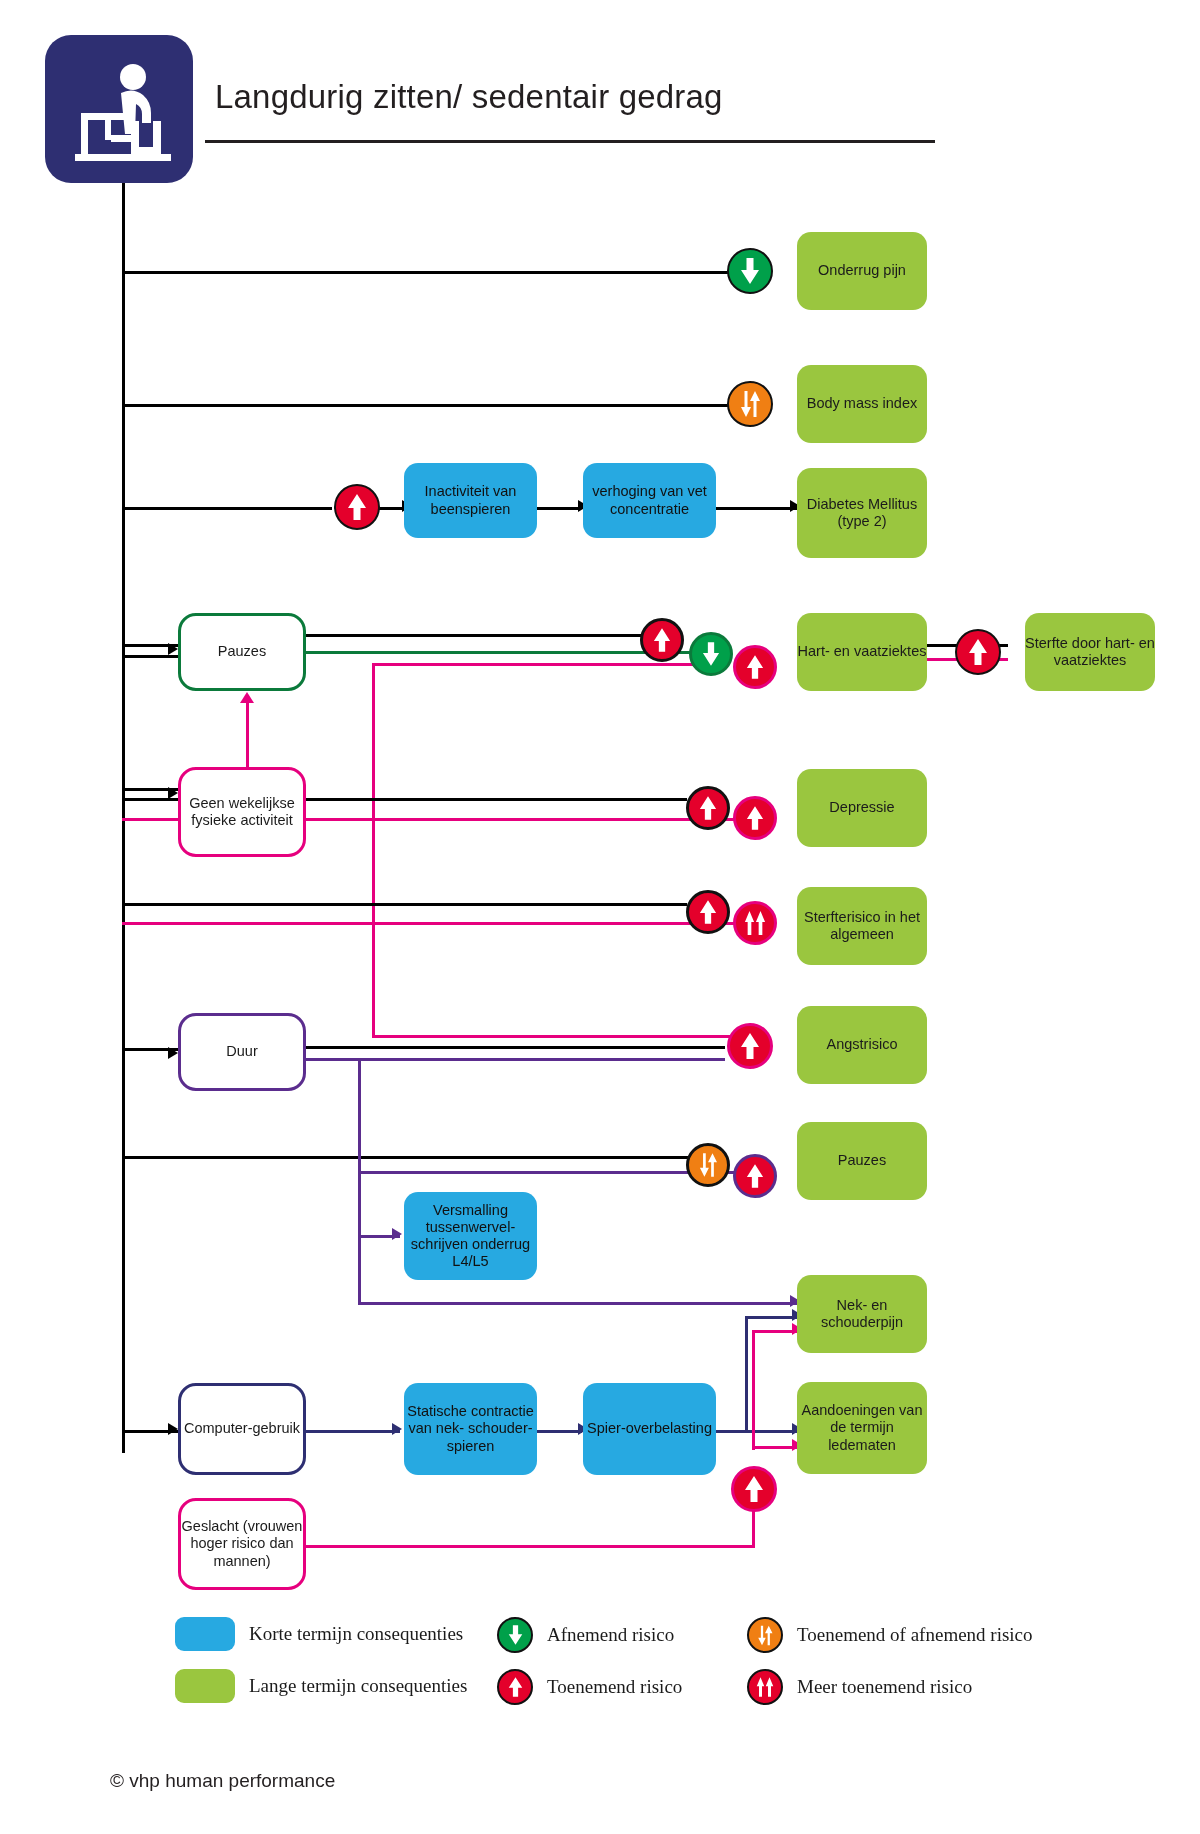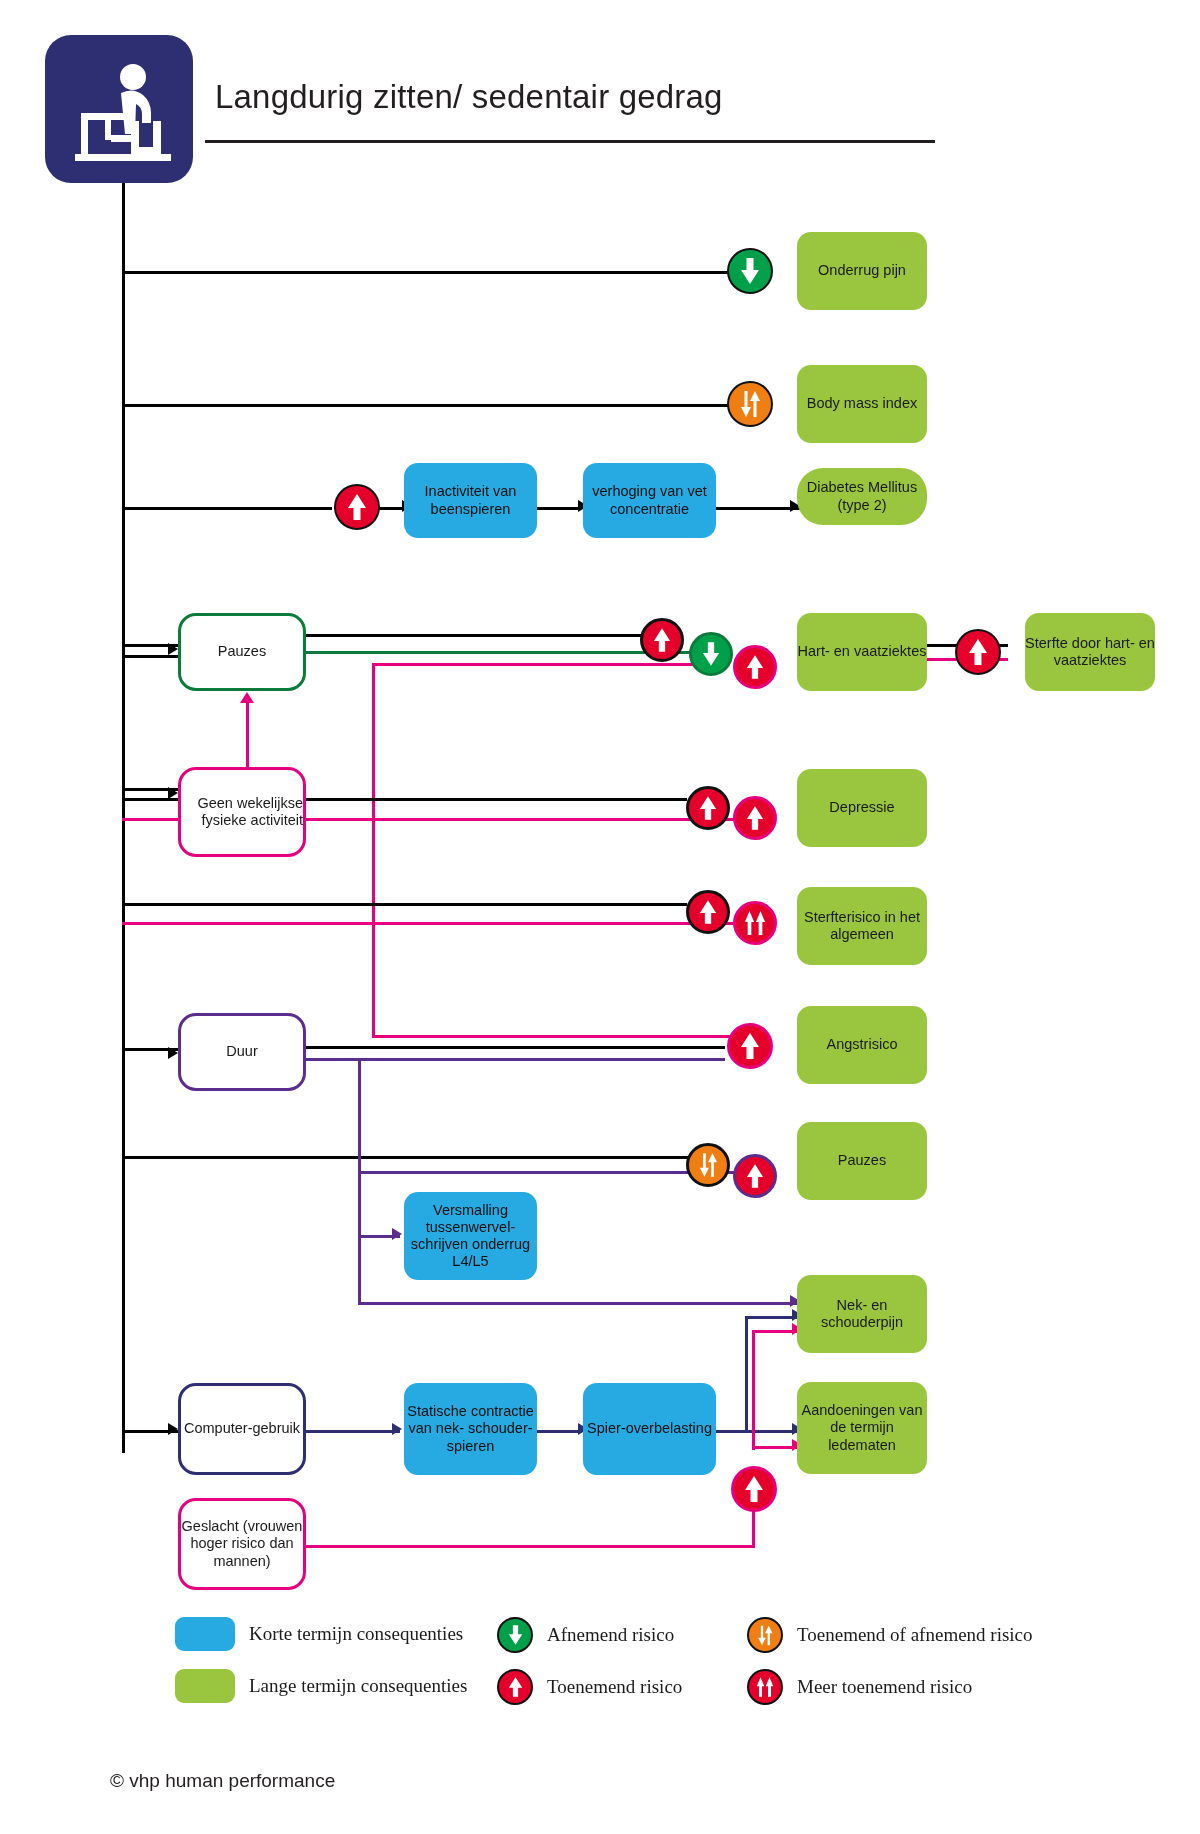--- a/index.html
+++ b/index.html
@@ -120,21 +120,21 @@
 
   <div class="ln" style="left:246px;top:700px;width:3px;height:80px;background:#e6007e;"></div>
   <div class="abs" style="left:240px;top:692px;width:0;height:0;border-bottom:11px solid #e6007e;border-left:7px solid transparent;border-right:7px solid transparent;"></div>
 
   <div class="box green-box" style="left:797px;top:232px;width:130px;height:78px;">
     <span>Onderrug pijn</span>
   </div>
   <div class="box green-box" style="left:797px;top:365px;width:130px;height:78px;">
     <span>Body mass index</span>
   </div>
-  <div class="box green-box" style="left:797px;top:468px;width:130px;height:57px;border-radius:26px;">
+  <div class="box green-box" style="left:797px;top:468px;width:130px;height:90px;">
     <span>Diabetes Mellitus (type 2)</span>
   </div>
   <div class="box green-box" style="left:797px;top:613px;width:130px;height:78px;">
     <span>Hart- en vaatziektes</span>
   </div>
   <div class="box green-box" style="left:1025px;top:613px;width:130px;height:78px;">
     <span>Sterfte door hart- en vaatziektes</span>
   </div>
   <div class="box green-box" style="left:797px;top:769px;width:130px;height:78px;">
     <span>Depressie</span>
@@ -167,21 +167,21 @@
   <div class="box blue-box" style="left:404px;top:1383px;width:133px;height:92px;">
     <span>Statische contractie van nek- schouder-spieren</span>
   </div>
   <div class="box blue-box" style="left:583px;top:1383px;width:133px;height:92px;">
     <span>Spier-overbelasting</span>
   </div>
 
   <div class="box open-box" style="left:178px;top:613px;width:128px;height:78px;border-color:#0b7a3b;">
     <span>Pauzes</span>
   </div>
-  <div class="box open-box" style="left:178px;top:767px;width:128px;height:90px;border-color:#e6007e;text-align:right;">
+  <div class="box open-box" style="left:178px;top:767px;width:128px;height:90px;border-color:#e6007e;">
     <span>Geen wekelijkse fysieke activiteit</span>
   </div>
   <div class="box open-box" style="left:178px;top:1013px;width:128px;height:78px;border-color:#5b2d8e;">
     <span>Duur</span>
   </div>
   <div class="box open-box" style="left:178px;top:1383px;width:128px;height:92px;border-color:#2e2f72;">
     <span>Computer-gebruik</span>
   </div>
   <div class="box open-box" style="left:178px;top:1498px;width:128px;height:92px;border-color:#e6007e;">
     <span>Geslacht (vrouwen hoger risico dan mannen)</span>

